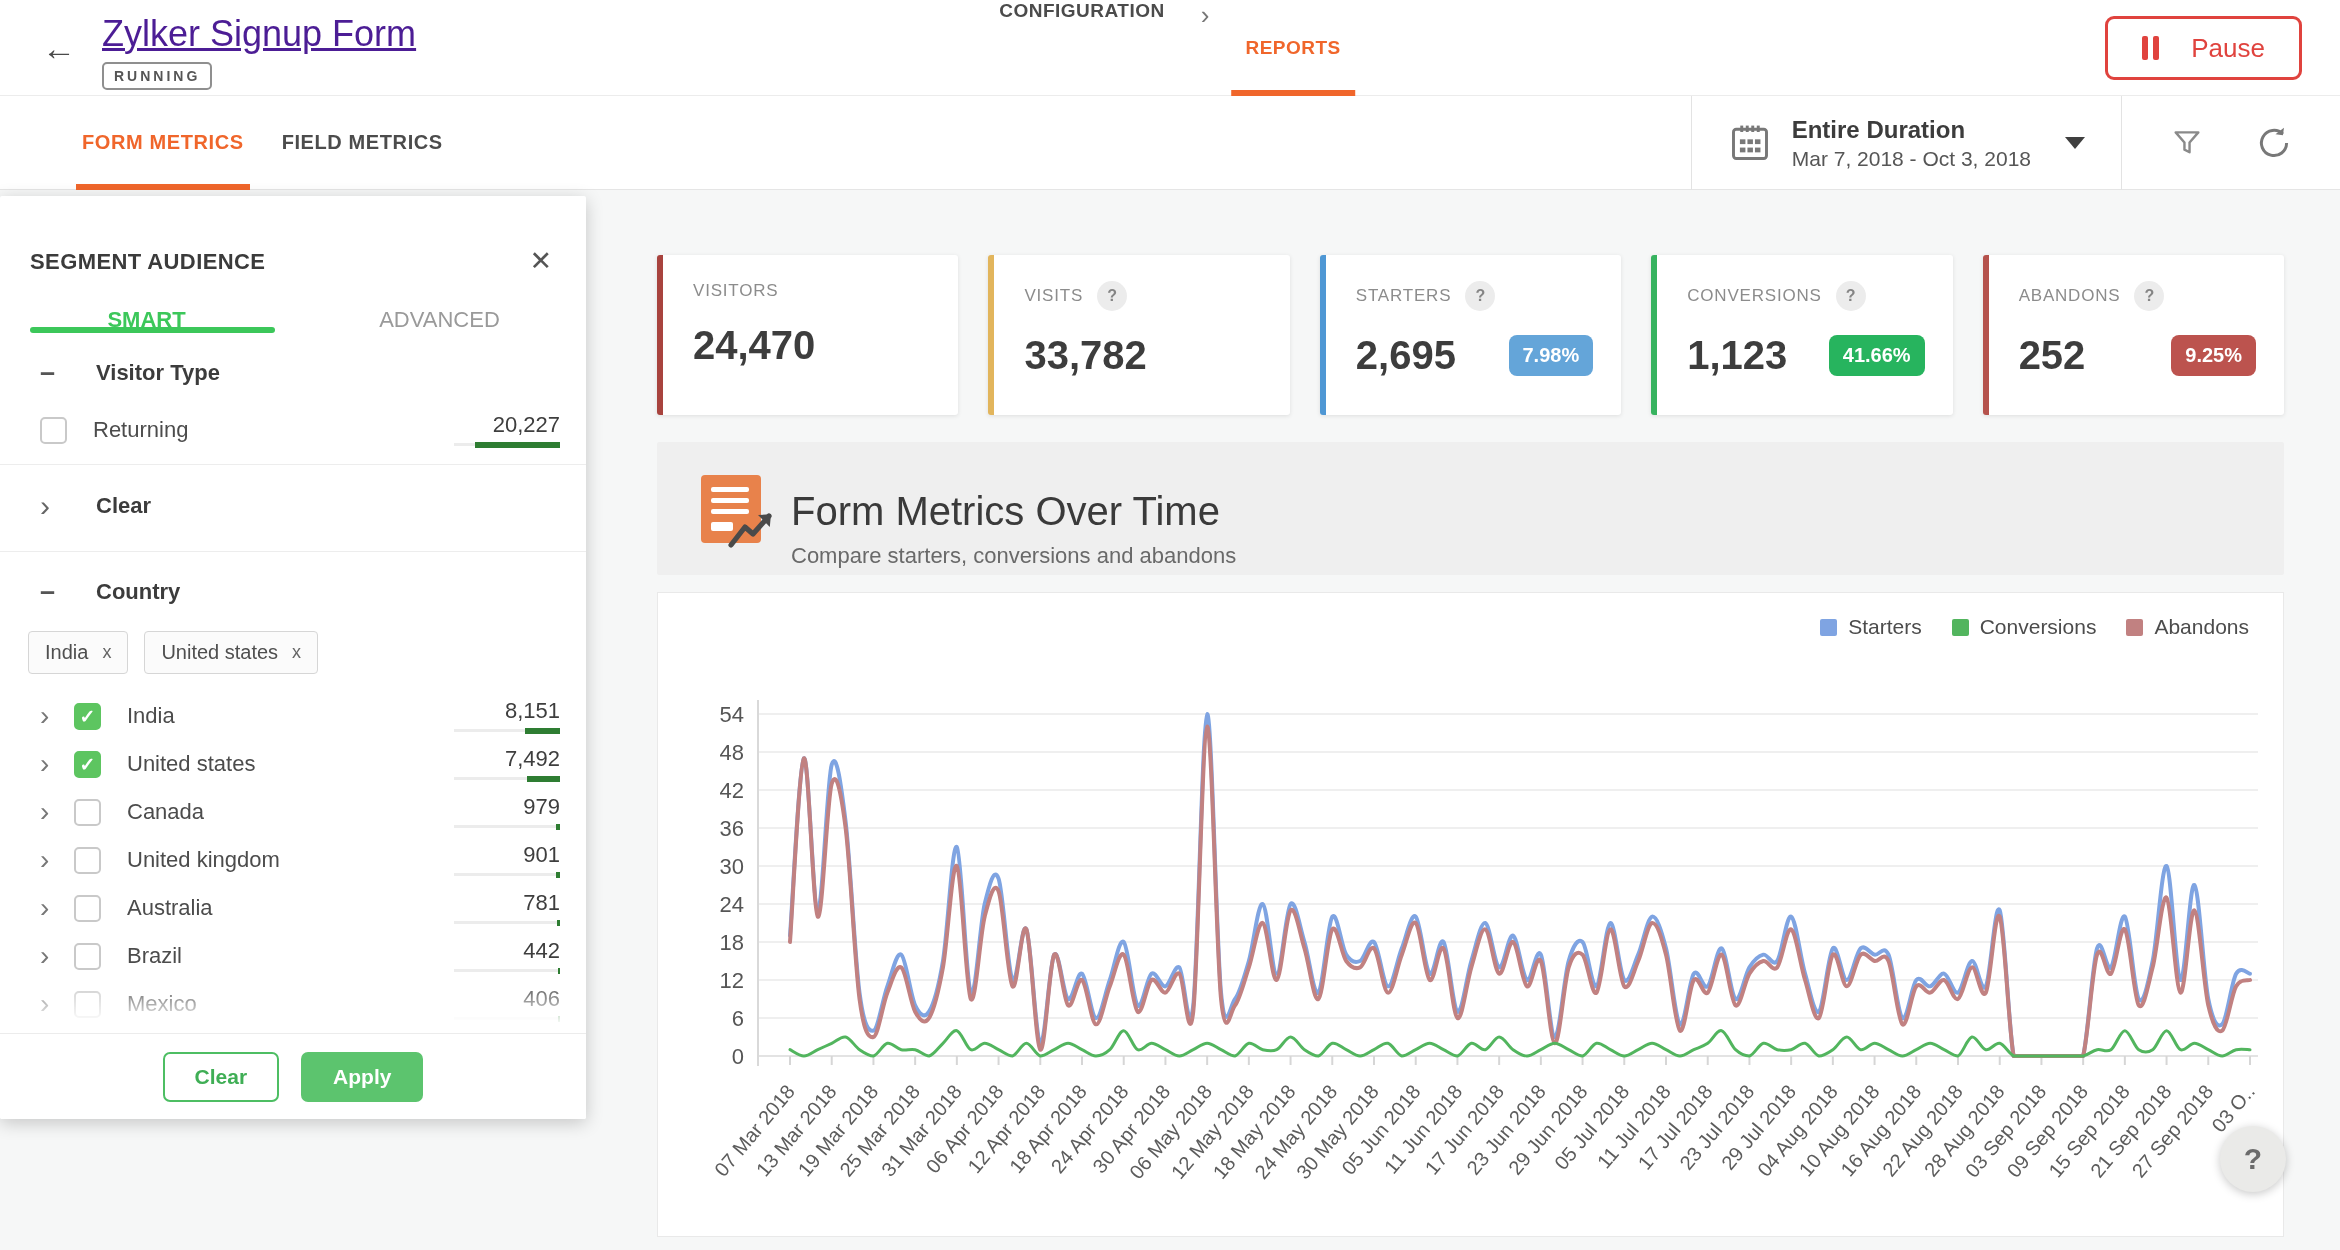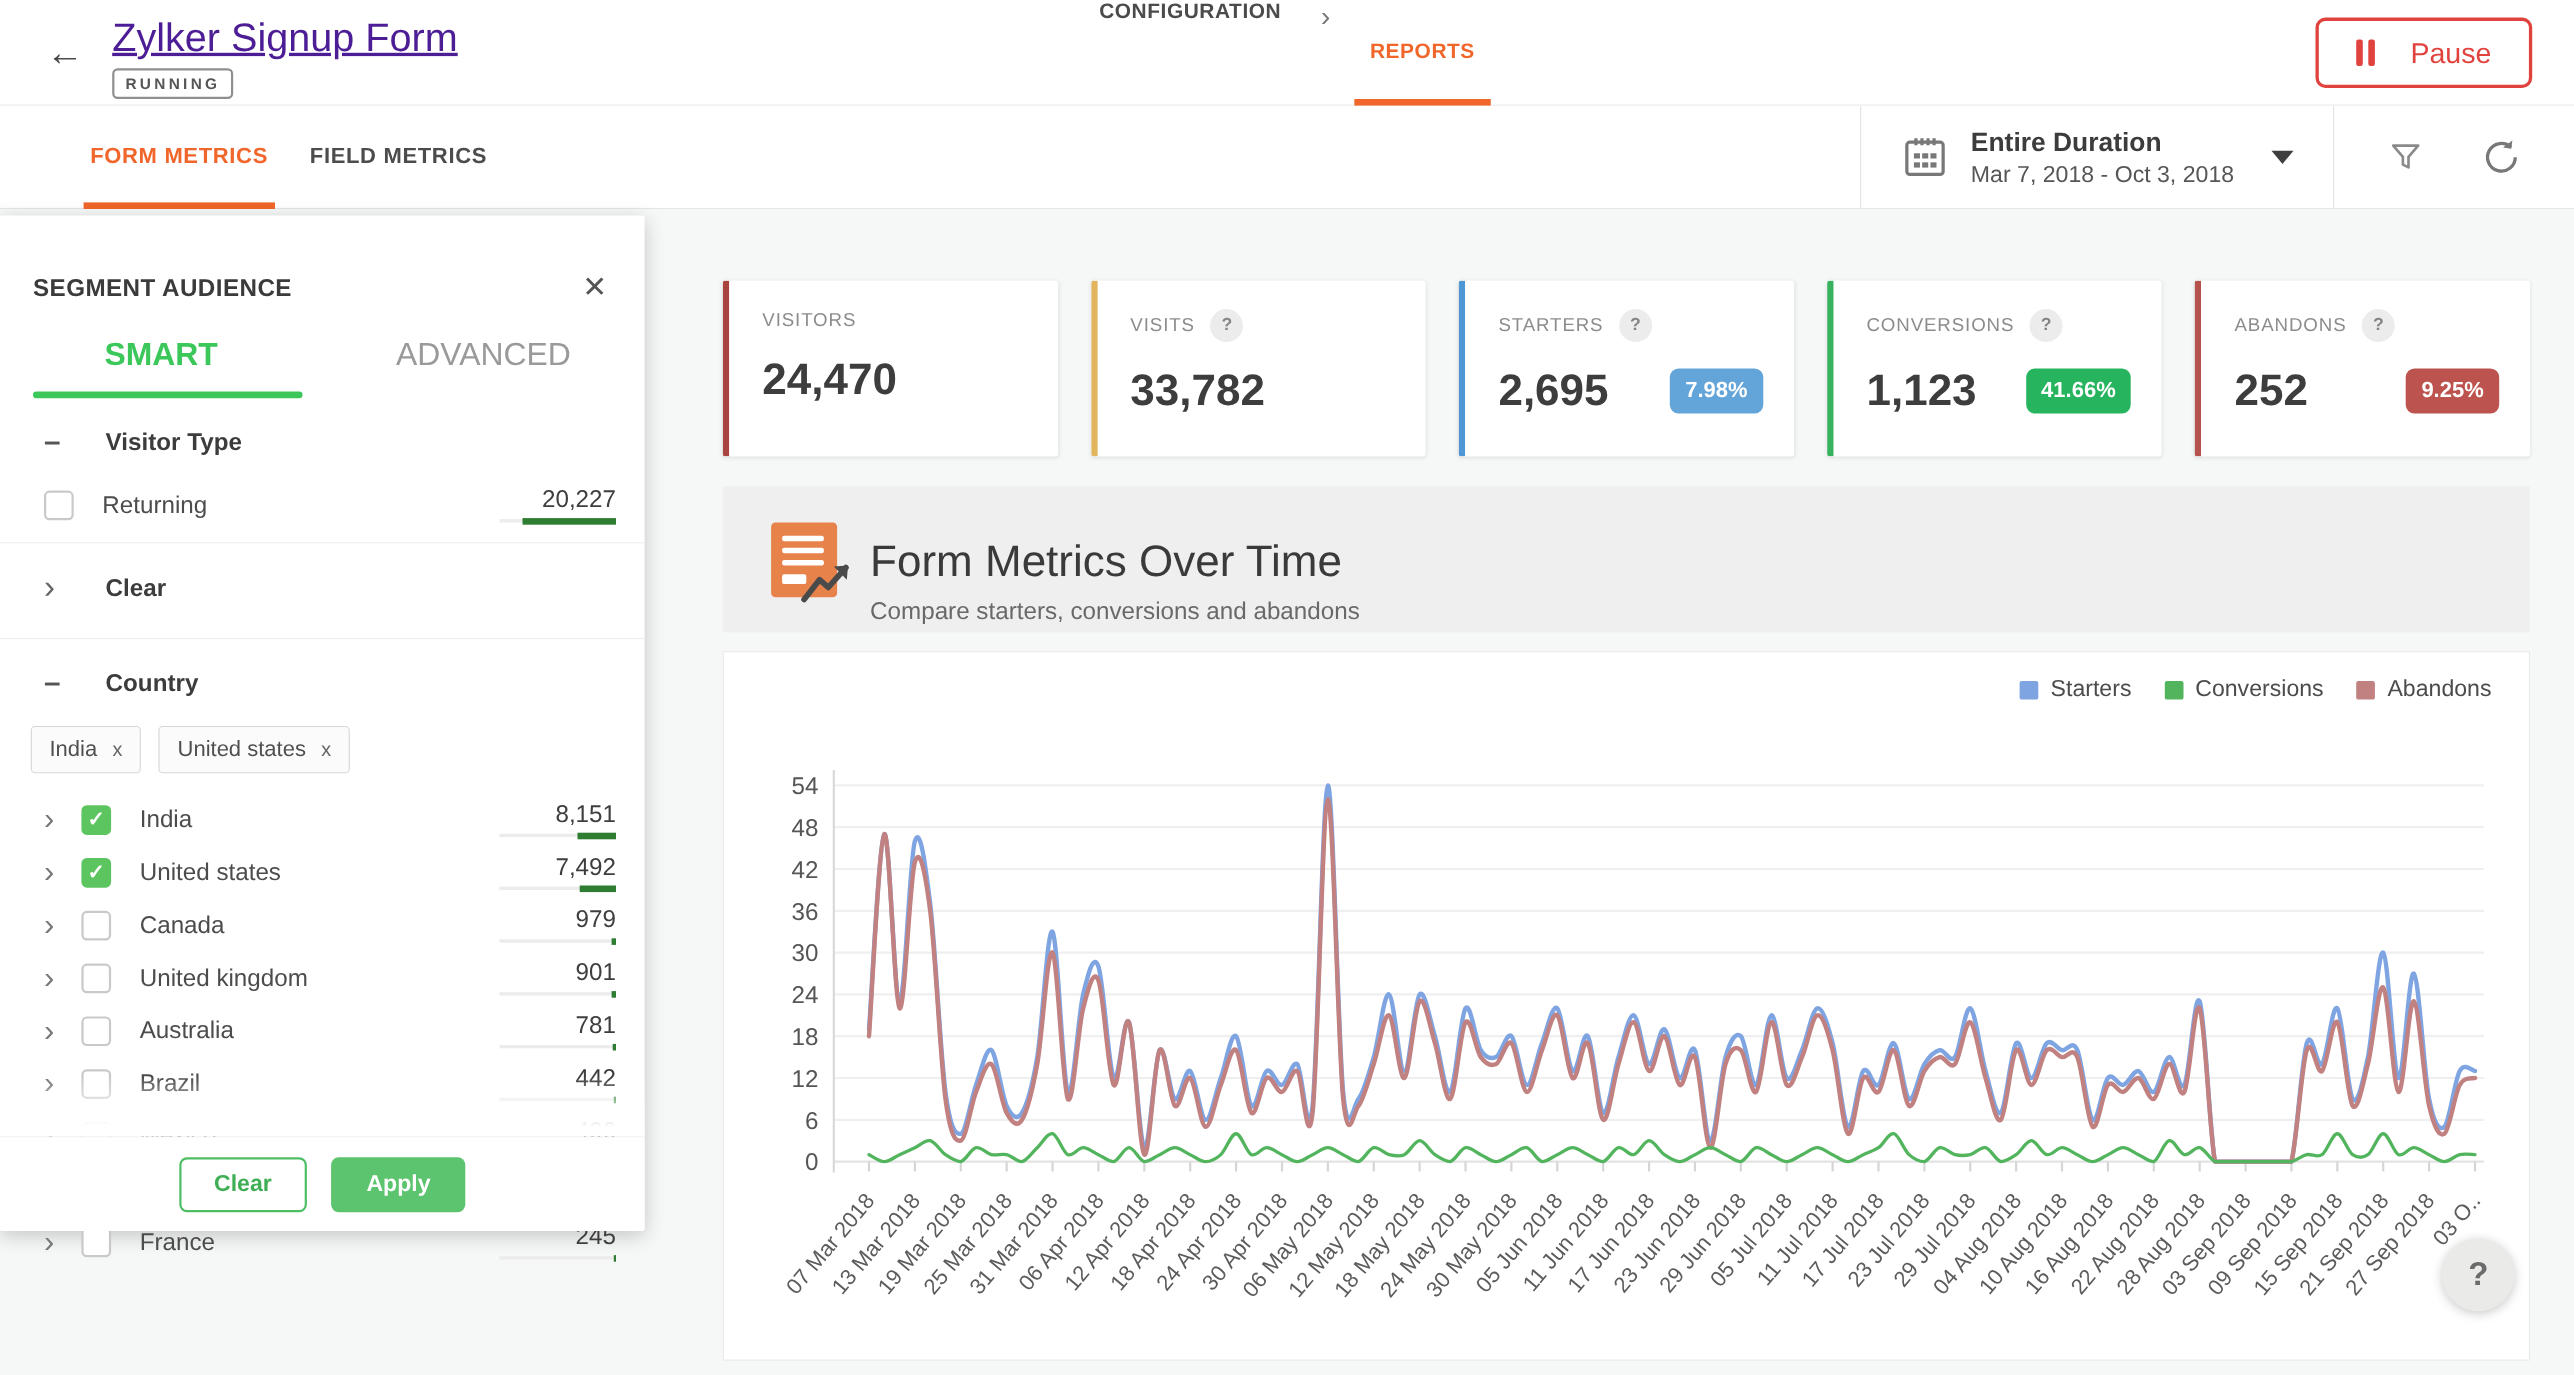--- a/index.html
+++ b/index.html
@@ -31,21 +31,21 @@
   .tab-active::after { content:""; position:absolute; left:-6px; right:-6px; bottom:0; height:6px; background:var(--accent); }
   .tb-right { position:absolute; right:0; top:0; height:94px; display:flex; }
   .daterange { display:flex; align-items:center; gap:20px; padding:0 36px; border-left:1px solid #e3e3e3; cursor:pointer; }
   .dr-title { font-size:24px; font-weight:700; color:#3c3c3c; }
   .dr-sub { font-size:21px; color:#565656; margin-top:3px; }
   .caret { width:0; height:0; border-left:10px solid transparent; border-right:10px solid transparent; border-top:12px solid #3f3f3f; margin-left:14px; }
   .icon-sec { display:flex; align-items:center; gap:52px; padding:0 48px; border-left:1px solid #e3e3e3; }
   .icon-sec svg { cursor:pointer; }
 
   
-  .content { padding:65px 40px 0 657px; position:relative; z-index:1; }
+  .content { padding:65px 56px 0 657px; position:relative; z-index:1; }
   .cards-row { display:flex; gap:30px; }
   .mcard { flex:1; height:160px; background:#fff; border-radius:3px; box-shadow:0 1px 4px rgba(0,0,0,.10); border-left:6px solid #999; padding:26px 28px 0 30px; }
   .mcard-top { display:flex; align-items:center; gap:14px; }
   .mcard-label { font-size:17px; letter-spacing:.8px; color:#8c8c8c; }
   .help-dot { width:30px; height:30px; border-radius:50%; background:#ececec; color:#858585; font-size:16px; font-weight:700; display:flex; align-items:center; justify-content:center; cursor:pointer; }
   .mcard-bottom { margin-top:22px; display:flex; align-items:center; justify-content:space-between; }
   .mcard-value { font-size:40px; font-weight:700; color:#3d3d3d; }
   .mcard-badge { font-size:20px; font-weight:700; color:#fff; padding:9px 14px; border-radius:8px; }
 
   .banner { margin-top:27px; height:133px; background:#efefef; border-radius:2px; display:flex; align-items:center; gap:30px; padding-left:44px; }
@@ -63,21 +63,21 @@
   .legend-sq { width:17px; height:17px; border-radius:2px; }
   .legend-label { font-size:21px; color:#4c4c4c; }
   #chart-svg { position:absolute; left:0; top:0; }
 
   
   .segment-panel { position:absolute; left:0; top:196px; width:586px; height:923px; background:#fff; box-shadow:0 4px 18px rgba(0,0,0,.20); z-index:4; border-radius:2px; }
   .sp-head { display:flex; align-items:center; justify-content:space-between; padding:52px 34px 0 30px; }
   .sp-title { font-size:22px; font-weight:700; letter-spacing:.4px; color:#3b3b3b; }
   .sp-close { font-size:27px; color:#555; cursor:pointer; line-height:1; }
   .sp-tabs { display:flex; margin-top:32px; }
-  .sp-tab { flex:1; text-align:center; font-size:29px; color:#9a9a9a; padding-bottom:22px; position:relative; cursor:pointer; }
+  .sp-tab { flex:1; text-align:center; font-size:22px; color:#9a9a9a; position:relative; cursor:pointer; }
   .sp-tab-active { color:var(--green); font-weight:700; }
   .sp-tab-active::after { content:""; position:absolute; left:30px; right:18px; bottom:0; height:6px; background:var(--green); border-radius:3px; }
   .sp-body { padding:0 26px 0 26px; }
   .sec-head { display:flex; align-items:center; gap:34px; padding:26px 0 20px 14px; cursor:pointer; }
   .sec-head .tgl { font-size:27px; color:#555; width:22px; font-weight:700; line-height:1; }
   .sec-head .chev { font-size:30px; color:#666; width:22px; font-weight:400; line-height:1; }
   .sec-label { font-size:22px; font-weight:700; color:#3c3c3c; }
   .sp-hr { border:none; border-top:1px solid #ededed; margin:10px -26px 0 -26px; }
   .seg-row { display:flex; align-items:center; height:48px; padding-left:14px; }
   .seg-row .chev { font-size:28px; color:#777; width:34px; cursor:pointer; line-height:1; }

